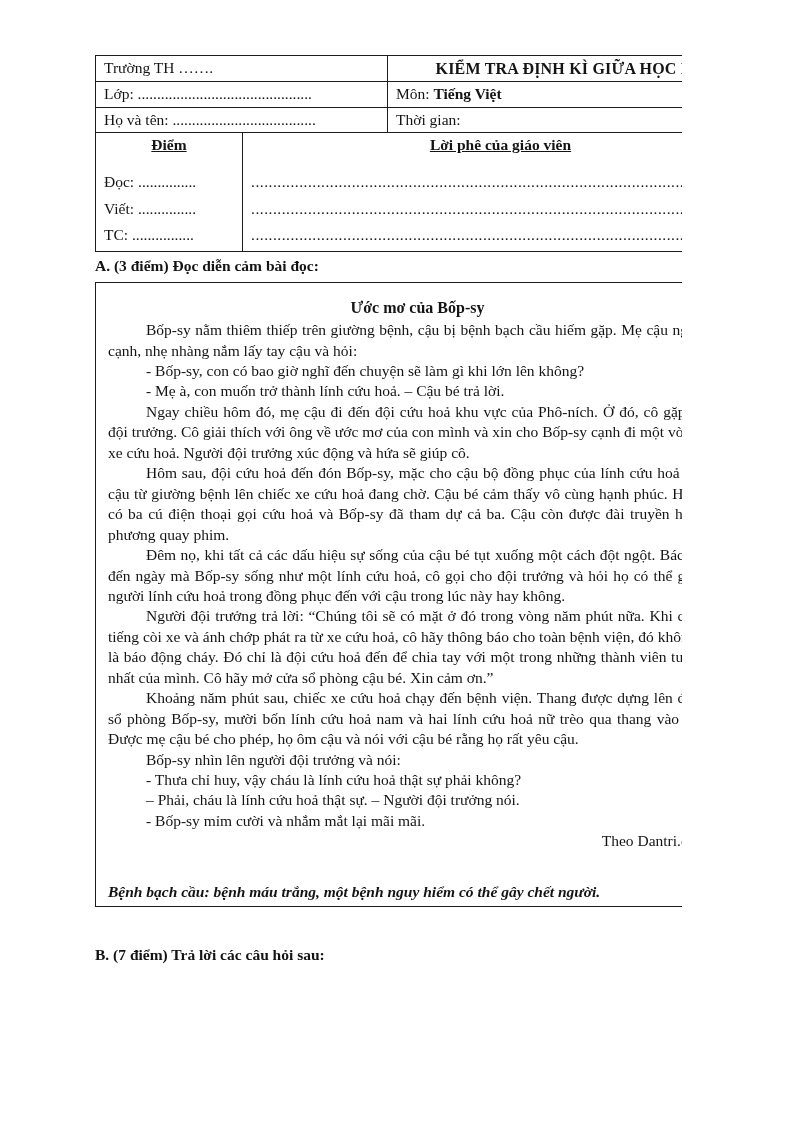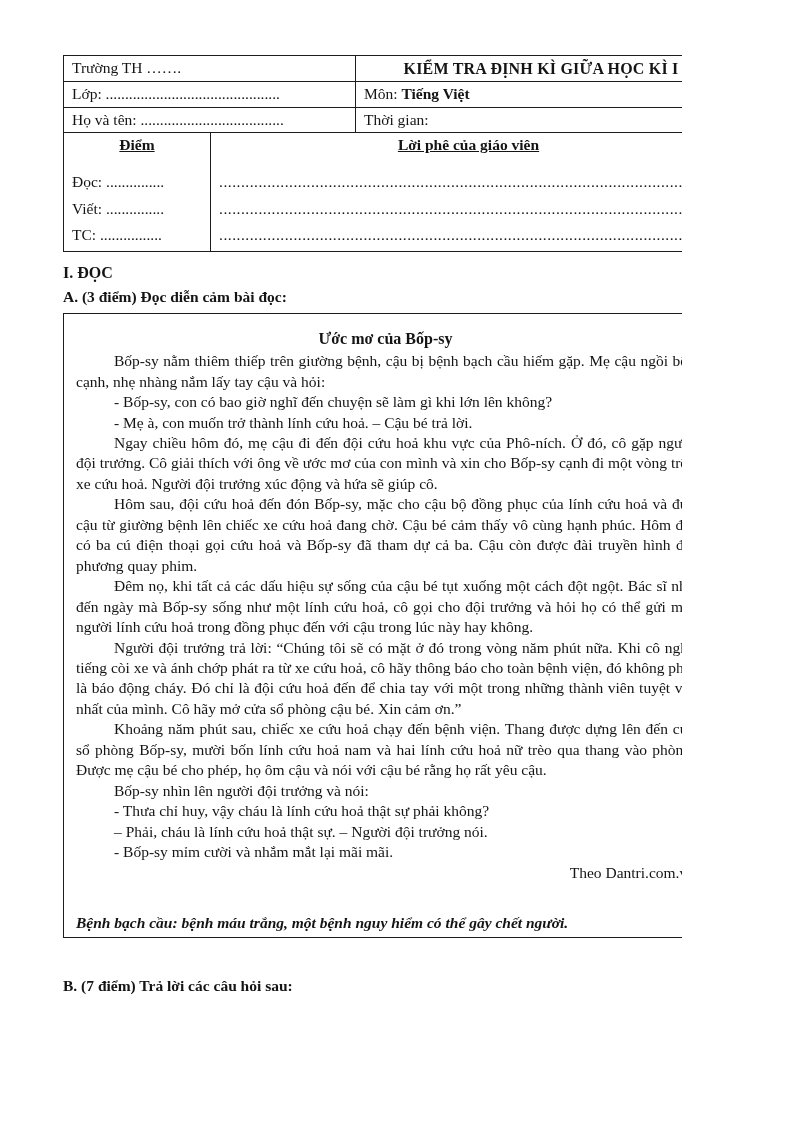--- a/index.html
+++ b/index.html
@@ -1,21 +1,21 @@
 <!DOCTYPE html>
 <html><head>
 <meta charset="utf-8">
 <style>
   html, body { margin: 0; padding: 0; background: #ffffff; }
   .page {
     position: relative;
     width: 682px;
     height: 1140px;
     box-sizing: border-box;
-    padding: 55px 65px 0 63px;
+    padding: 55px 65px 0 95px;
     background: #ffffff;
     font-family: "Liberation Serif", "DejaVu Serif", serif;
     font-size: 15.5px;
     color: #141414;
     line-height: 1.32;
     overflow: hidden;
   }
   .content { width: 645px; }
 
   table { border-collapse: collapse; width: 645px; table-layout: fixed; }
@@ -98,21 +98,20 @@
             <div>
                 <div class="comment-line">........................................................................................................................................</div>
                 <div class="comment-line">........................................................................................................................................</div>
                 <div class="comment-line">........................................................................................................................................</div>
               </div>
           </td>
         </tr>
       </tbody>
     </table>
 
-    <div class="sec-heading">I. ĐỌC</div>
     <div class="sec-sub">A. (3 điểm) Đọc diễn cảm bài đọc:</div>
 
     <div class="passage-box">
       <div class="passage-title">Ước mơ của Bốp-sy</div>
       <div>
           <p class="passage-para para-normal">Bốp-sy nằm thiêm thiếp trên giường bệnh, cậu bị bệnh bạch cầu hiếm gặp. Mẹ cậu ngồi bên cạnh, nhẹ nhàng nắm lấy tay cậu và hỏi:</p>
           <p class="passage-para para-dialogue">- Bốp-sy, con có bao giờ nghĩ đến chuyện sẽ làm gì khi lớn lên không?</p>
           <p class="passage-para para-dialogue">- Mẹ à, con muốn trở thành lính cứu hoả. – Cậu bé trả lời.</p>
           <p class="passage-para para-normal">Ngay chiều hôm đó, mẹ cậu đi đến đội cứu hoả khu vực của Phô-ních. Ở đó, cô gặp người đội trưởng. Cô giải thích với ông về ước mơ của con mình và xin cho Bốp-sy cạnh đi một vòng trên xe cứu hoả. Người đội trưởng xúc động và hứa sẽ giúp cô.</p>
           <p class="passage-para para-normal">Hôm sau, đội cứu hoả đến đón Bốp-sy, mặc cho cậu bộ đồng phục của lính cứu hoả và đưa cậu từ giường bệnh lên chiếc xe cứu hoả đang chờ. Cậu bé cảm thấy vô cùng hạnh phúc. Hôm đó, có ba cú điện thoại gọi cứu hoả và Bốp-sy đã tham dự cả ba. Cậu còn được đài truyền hình địa phương quay phim.</p>

